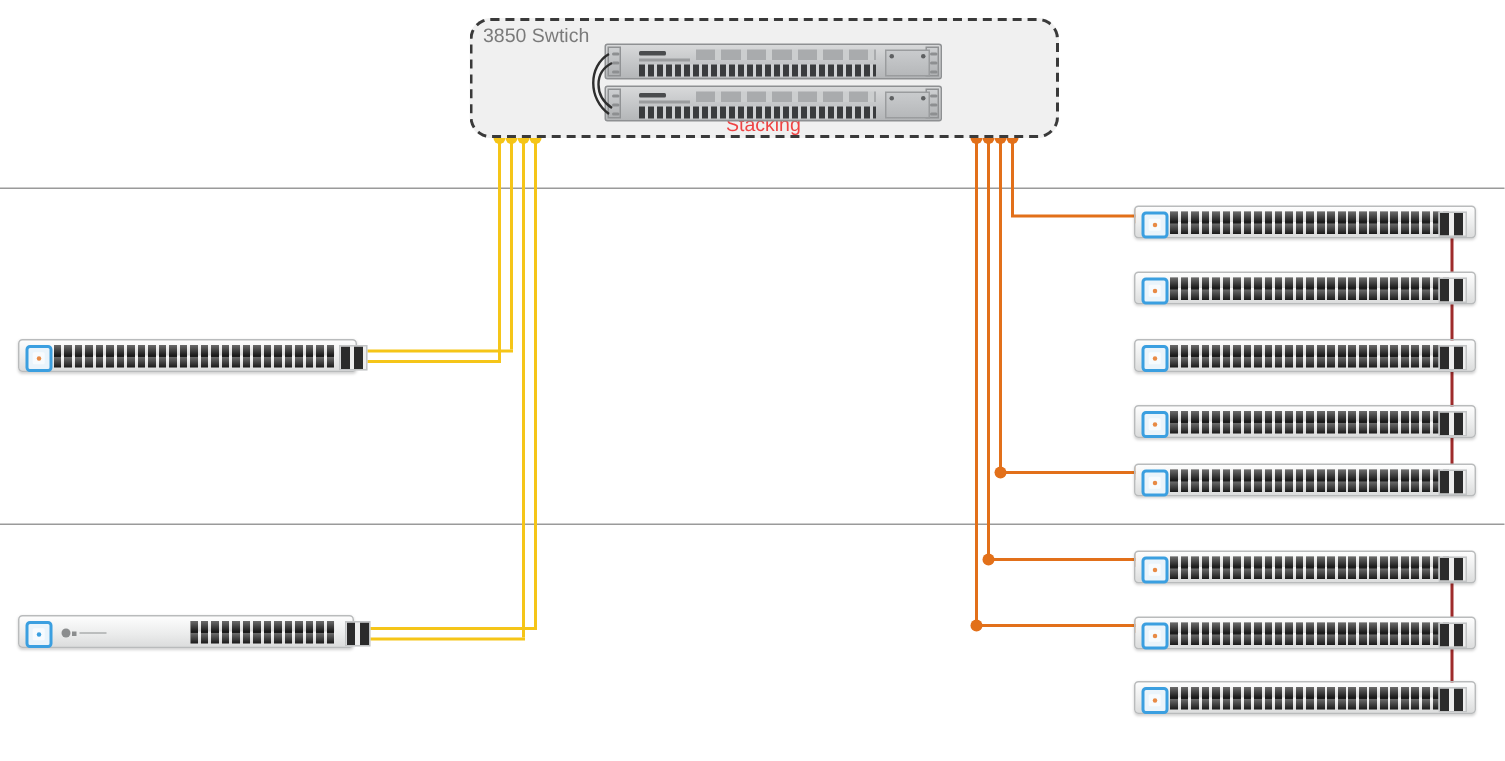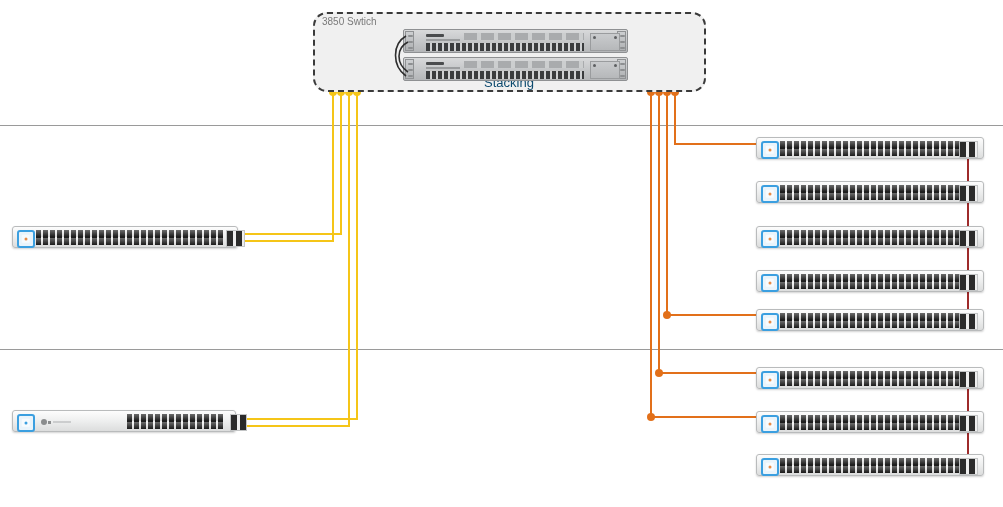--- a/index.html
+++ b/index.html
@@ -18,27 +18,27 @@
   
   .stack-box{
     position:absolute;
     border:2px dashed #3a3a3a;
     border-radius:14px;
     background:#f0f0f0;
     box-sizing:border-box;
   }
   .stack-title{
     position:absolute;
-    font-size:10px;color:#7a7a7a;
+    font-size:13px;color:#7a7a7a;
     white-space:nowrap;
     text-align:right;
   }
   .stack-caption{
     position:absolute;
-    font-size:13px;color:#0c4a6e;
+    font-size:13px;color:#ef4444;
     white-space:nowrap;
   }
 
   
   .sw{
     position:absolute;
     box-sizing:border-box;
     background:linear-gradient(#fdfdfd,#eceded 55%,#dcdddd);
     border:1px solid #b9bbbc;
     border-radius:3px;

